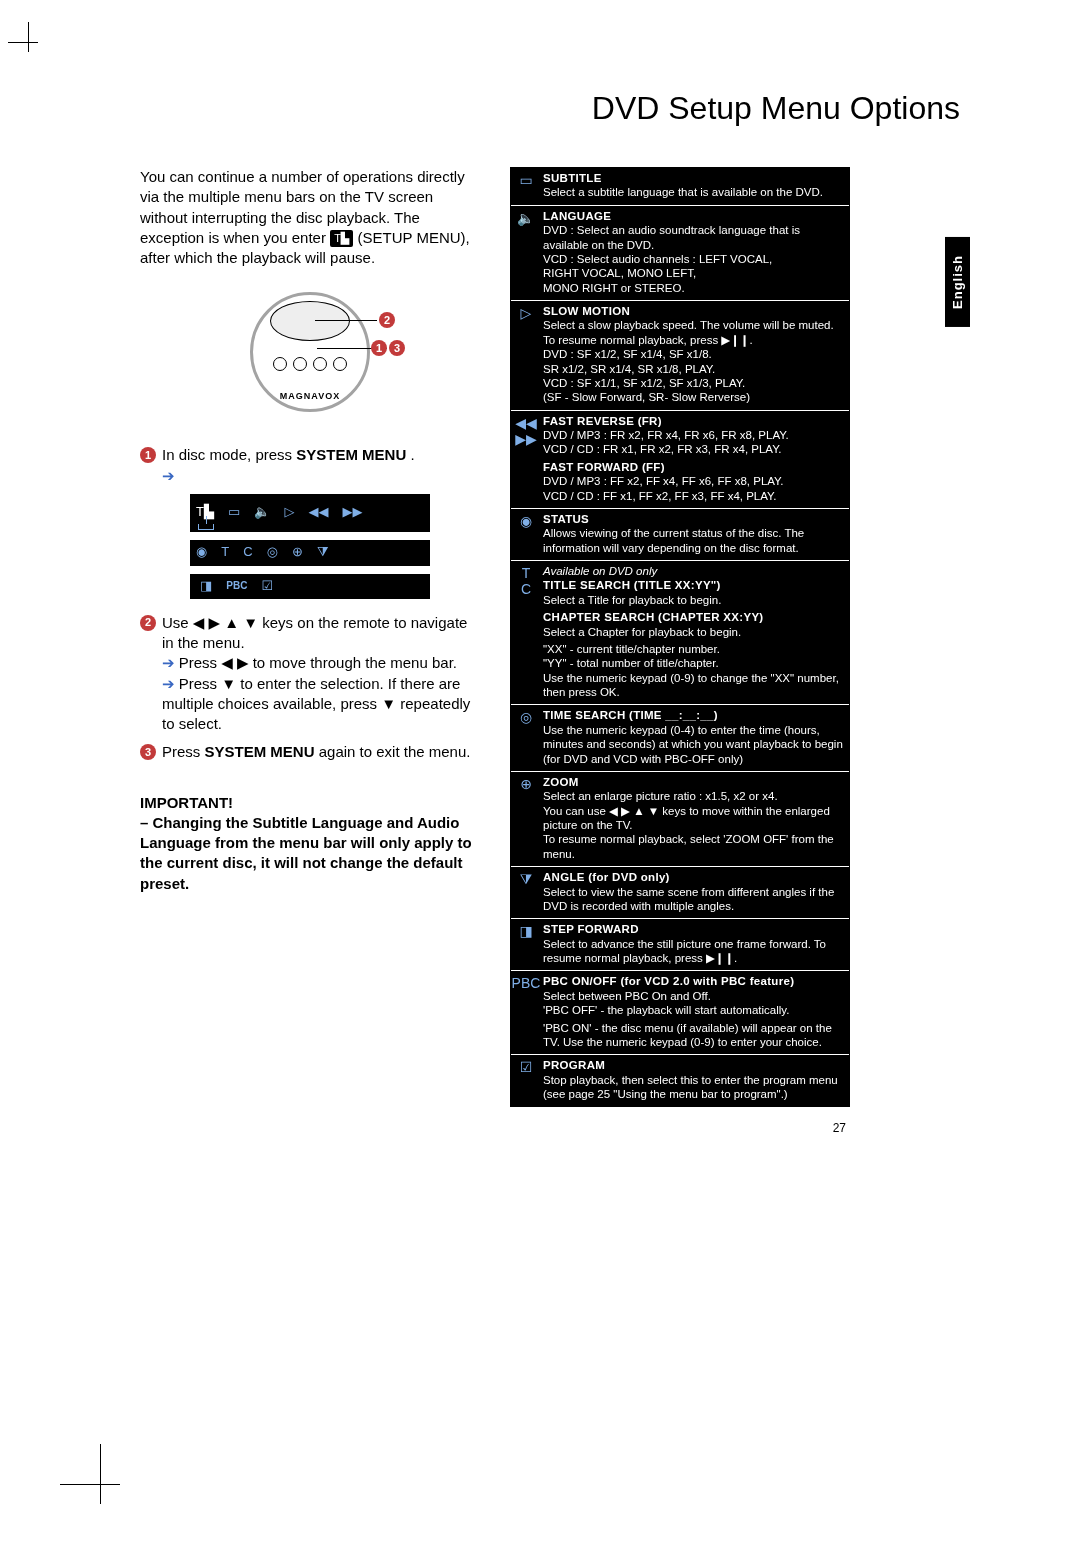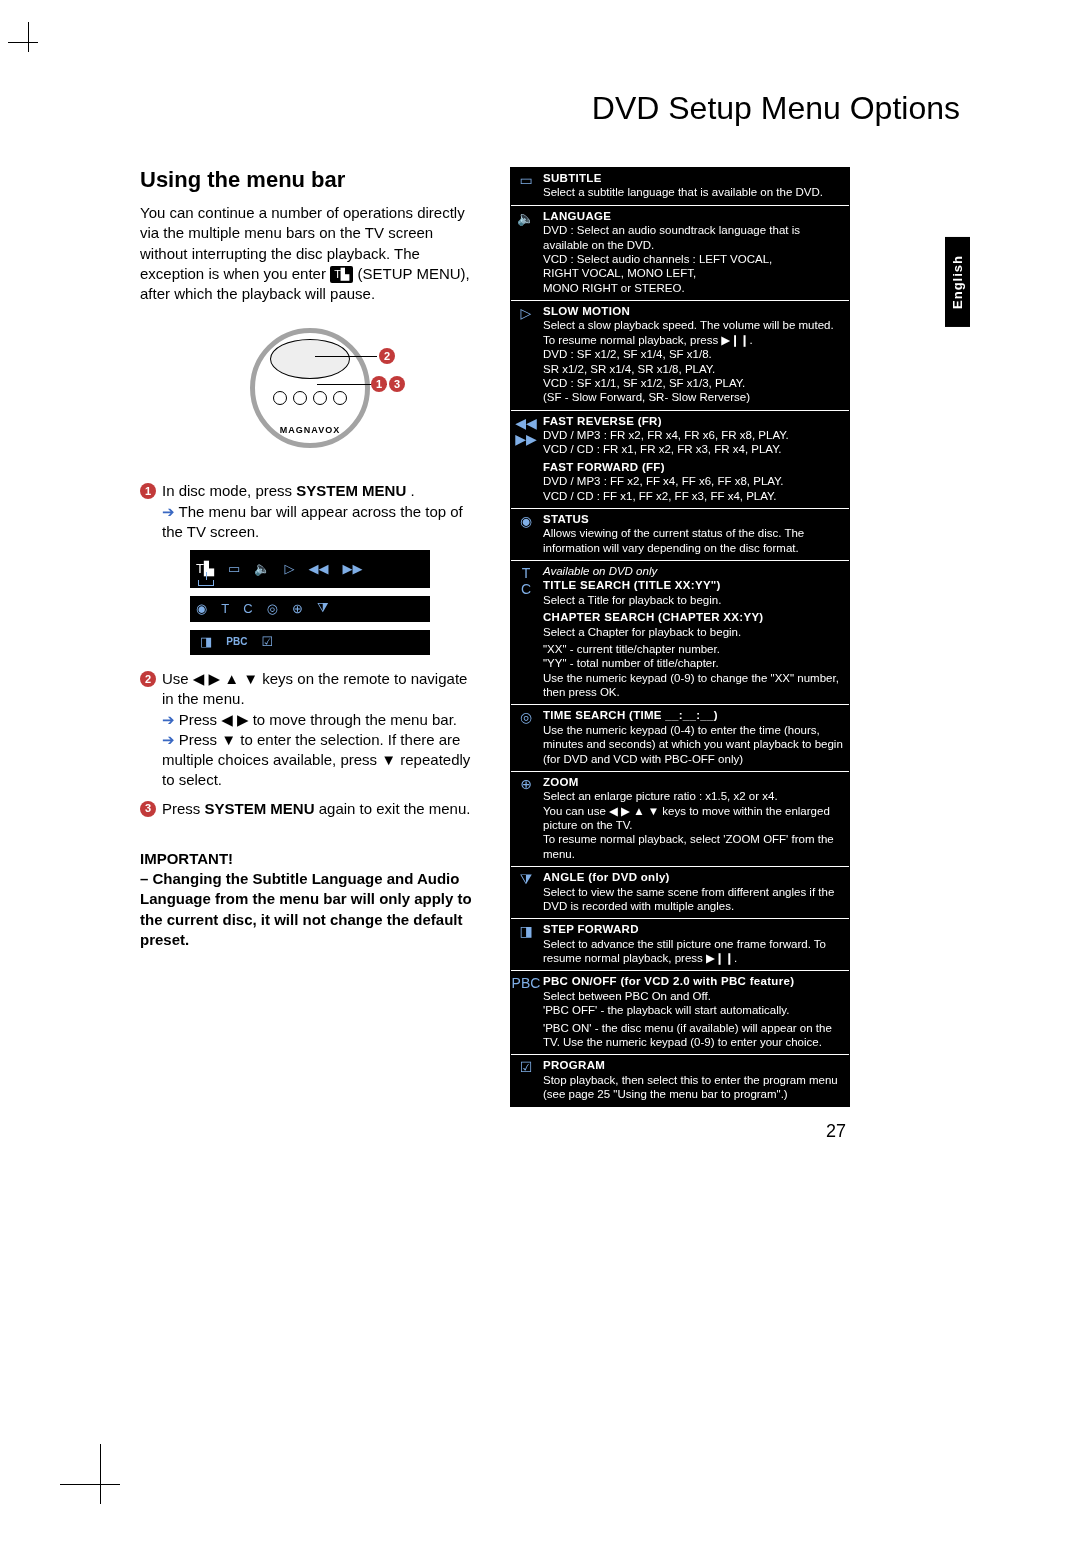--- a/index.html
+++ b/index.html
@@ -57,21 +57,21 @@
   
   .remote-box {
     width: 210px;
     height: 135px;
     margin: 8px auto 18px;
     position: relative;
   }
   .remote-oval {
     width: 120px;
     height: 120px;
-    border: 5px solid #a3a3a3;
+    border: 3px solid #a3a3a3;
     border-radius: 60px / 60px;
     margin: 0 auto;
     position: relative;
     background: #fff;
   }
   .remote-dpad {
     position: absolute;
     top: 6px; left: 50%;
     transform: translateX(-50%);
     width: 80px; height: 40px;
@@ -216,21 +216,21 @@
     color: #fff;
     font-size: 13px;
     font-weight: bold;
     padding: 18px 5px;
     writing-mode: vertical-rl;
     transform: rotate(180deg);
     letter-spacing: 1px;
   }
   .page-num {
     text-align: right;
-    font-size: 18px;
+    font-size: 12px;
     margin-top: 14px;
     padding-right: 4px;
   }
   .crop-mark {
     position: absolute;
     width: 40px; height: 40px;
   }
   .crop-mark::before, .crop-mark::after {
     content:""; position:absolute; background:#000;
   }
@@ -246,21 +246,20 @@
 
 <div class="crop-mark cm-tl"></div>
 <div class="crop-mark cm-bl"></div>
 
 <div class="page">
   <div class="page-title">DVD Setup Menu Options</div>
 
   <div class="columns">
 
     <div class="col-left">
-      <div class="section-h">Using the menu bar</div>
       <p class="intro">
         <span>You can continue a number of operations directly via the multiple menu bars on the TV screen without interrupting the disc playback.  The exception is when you enter </span>
         <span class="setup-icon-chip">T▙</span>
         <span> (SETUP MENU), after which the playback will pause.</span>
       </p>
 
       <div class="remote-box">
         <div class="remote-oval">
           <div class="remote-dpad"></div>
           <div class="remote-row">
@@ -277,21 +276,20 @@
         <div class="callout c1">1</div>
         <div class="callout c3">3</div>
       </div>
 
       <div class="step">
         <span class="numcirc">1</span>
         <span>In disc mode, press </span>
         <span class="bold">SYSTEM MENU</span>
         <span>.</span><br>
         <span class="arrow-r"></span>
-        <span>The menu bar will appear across the top of the TV screen.</span>
       </div>
 
       <div class="strip strip1">
         <span class="ic sel">T▙</span>
         <span class="ic">▭</span>
         <span class="ic">🔈</span>
         <span class="ic">▷</span>
         <span class="ic">◀◀</span>
         <span class="ic">▶▶</span>
         <div class="marker"></div>

